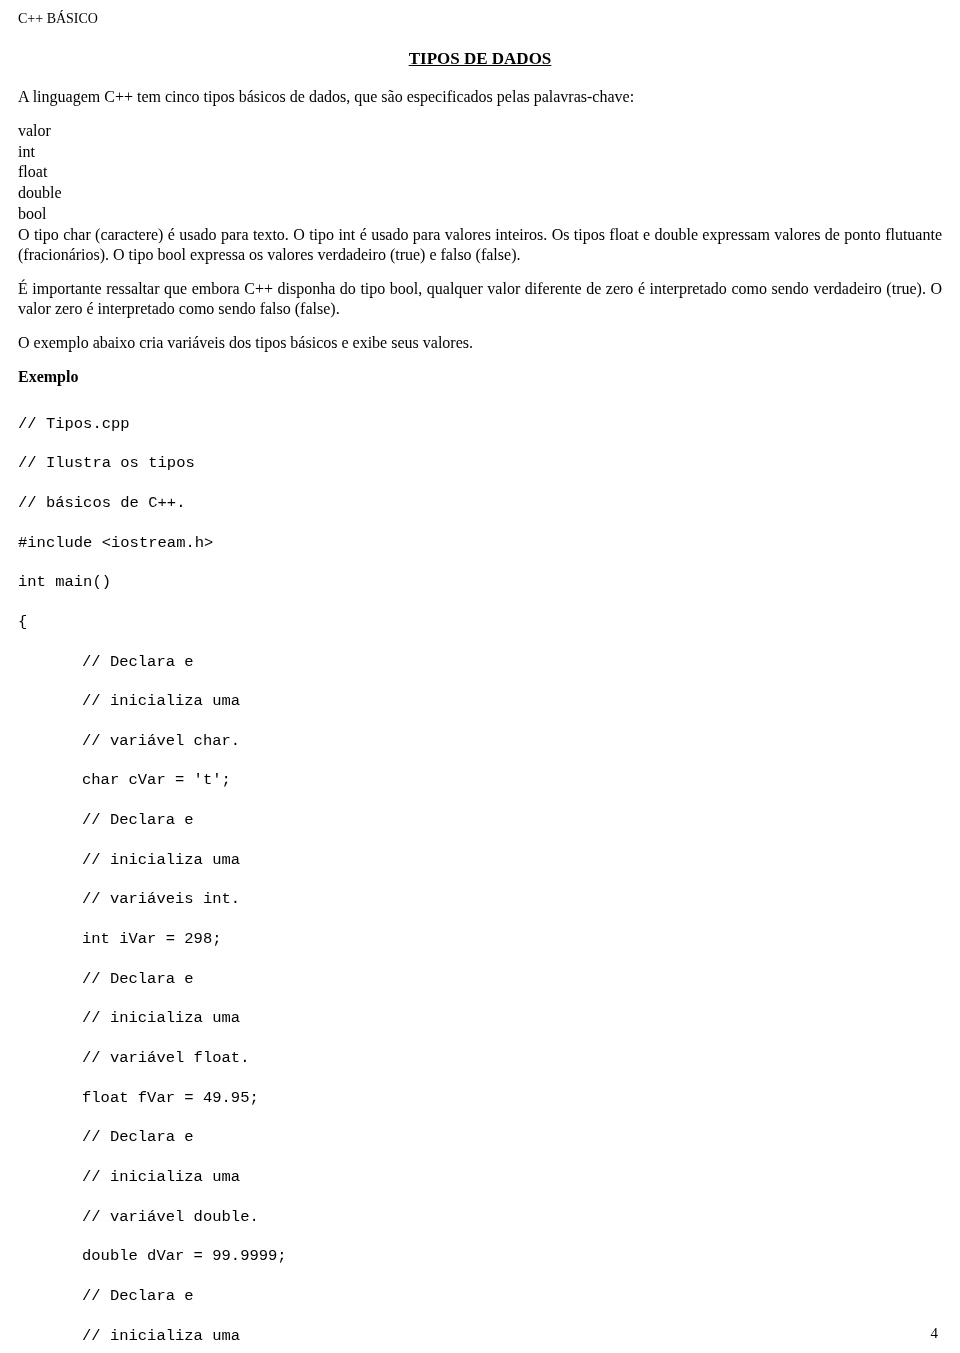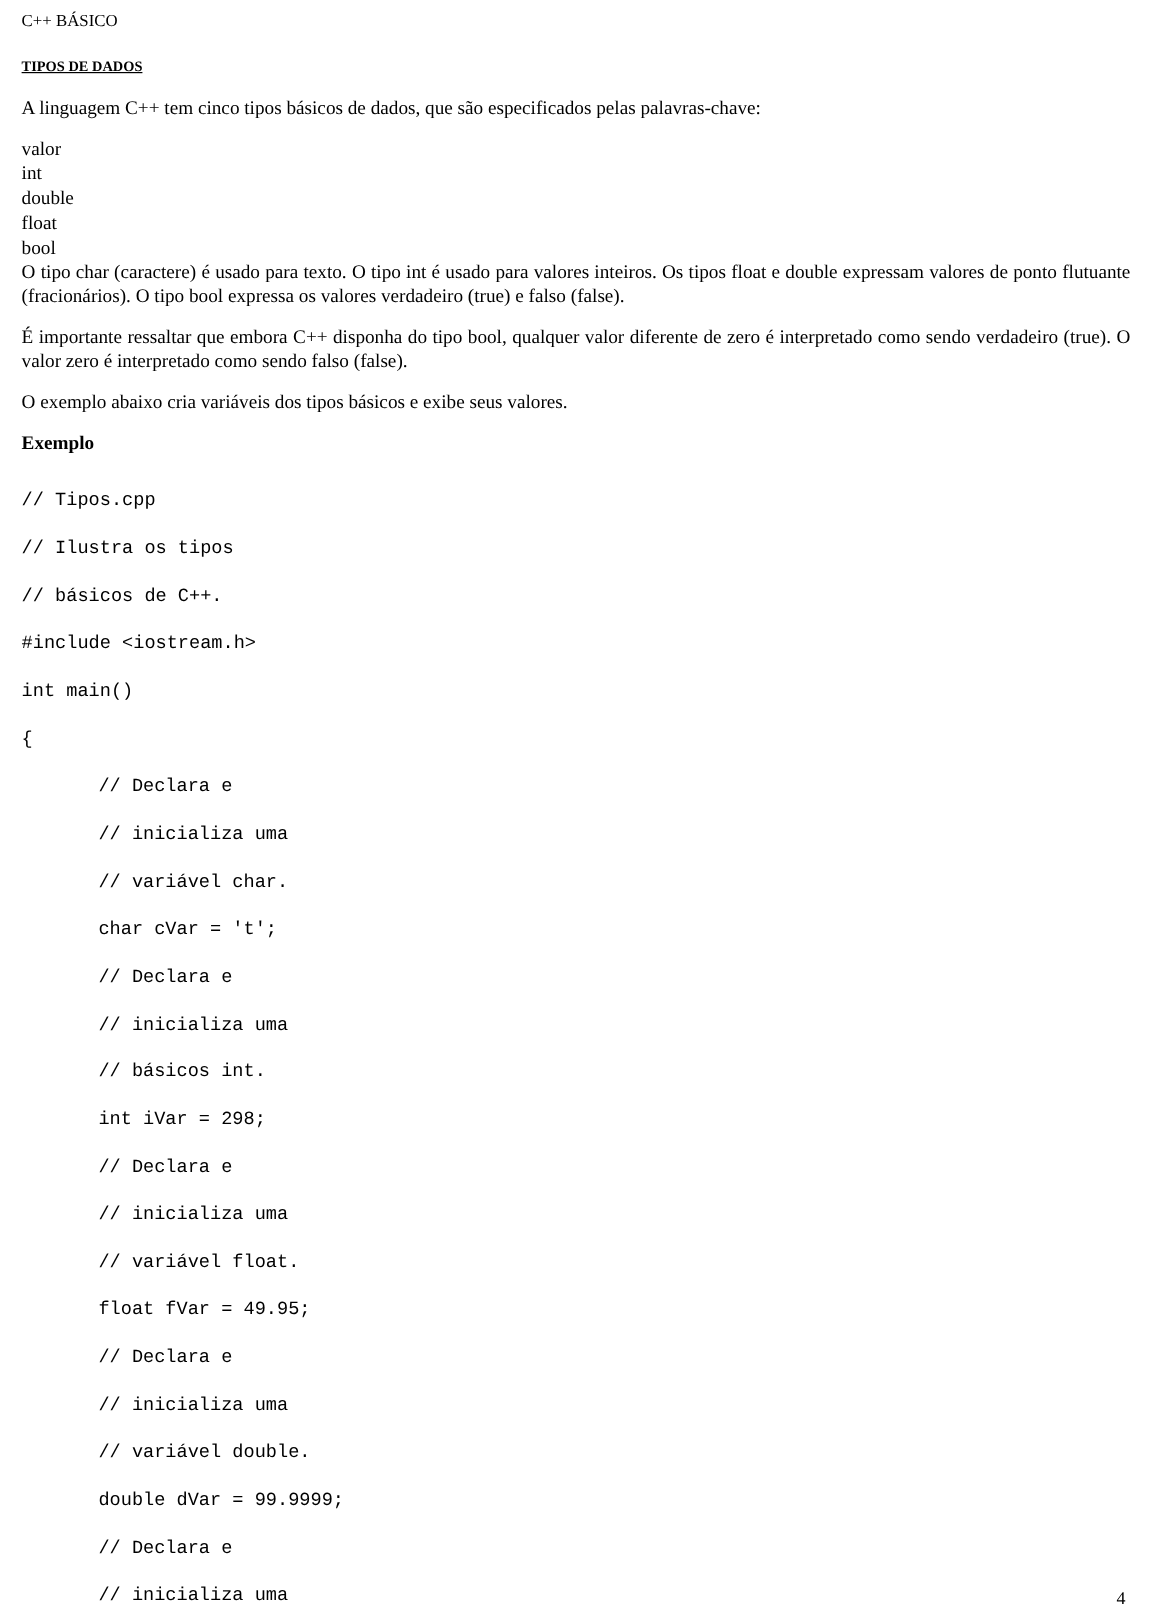--- a/index.html
+++ b/index.html
@@ -13,22 +13,23 @@
   box-sizing: border-box;
   line-height: 1.25;
 }
 .header {
   font-size: 14px;
   margin-bottom: 20px;
 }
 .title {
   font-weight: bold;
   text-decoration: underline;
+  text-align: center;
   margin: 20px 0 18px 0;
-  font-size: 12px;
+  font-size: 17px;
 }
 .para {
   text-align: justify;
   margin: 0 0 14px 0;
 }
 .type-list {
   margin: 0;
 }
 .type-list div {
   line-height: 1.3;
@@ -59,22 +60,22 @@
 
 <div class="header">C++ BÁSICO</div>
 
 <div class="title">TIPOS DE DADOS</div>
 
 <div class="para">A linguagem C++ tem cinco tipos básicos de dados, que são especificados pelas palavras-chave:</div>
 
 <div class="type-list">
   <div>valor</div>
   <div>int</div>
+  <div>float</div>
   <div>double</div>
-  <div>float</div>
   <div>bool</div>
 </div>
 
 <div class="para" style="">O tipo char (caractere) é usado para texto. O tipo int é usado para valores inteiros. Os tipos float e double expressam valores de ponto flutuante (fracionários). O tipo bool expressa os valores verdadeiro (true) e falso (false).</div>
 
 <div class="para">É importante ressaltar que embora C++ disponha do tipo bool, qualquer valor diferente de zero é interpretado como sendo verdadeiro (true). O valor zero é interpretado como sendo falso (false).</div>
 
 <div class="para">O exemplo abaixo cria variáveis dos tipos básicos e exibe seus valores.</div>
 
 <div class="exemplo-label">Exemplo</div>
@@ -85,21 +86,21 @@
 <div>// básicos de C++.</div>
 <div>#include &lt;iostream.h&gt;</div>
 <div>int main()</div>
 <div>{</div>
 <div class="indent">// Declara e</div>
 <div class="indent">// inicializa uma</div>
 <div class="indent">// variável char.</div>
 <div class="indent">char cVar = 't';</div>
 <div class="indent">// Declara e</div>
 <div class="indent">// inicializa uma</div>
-<div class="indent">// básicos int.</div>
+<div class="indent">// variáveis int.</div>
 <div class="indent">int iVar = 298;</div>
 <div class="indent">// Declara e</div>
 <div class="indent">// inicializa uma</div>
 <div class="indent">// variável float.</div>
 <div class="indent">float fVar = 49.95;</div>
 <div class="indent">// Declara e</div>
 <div class="indent">// inicializa uma</div>
 <div class="indent">// variável double.</div>
 <div class="indent">double dVar = 99.9999;</div>
 <div class="indent">// Declara e</div>

